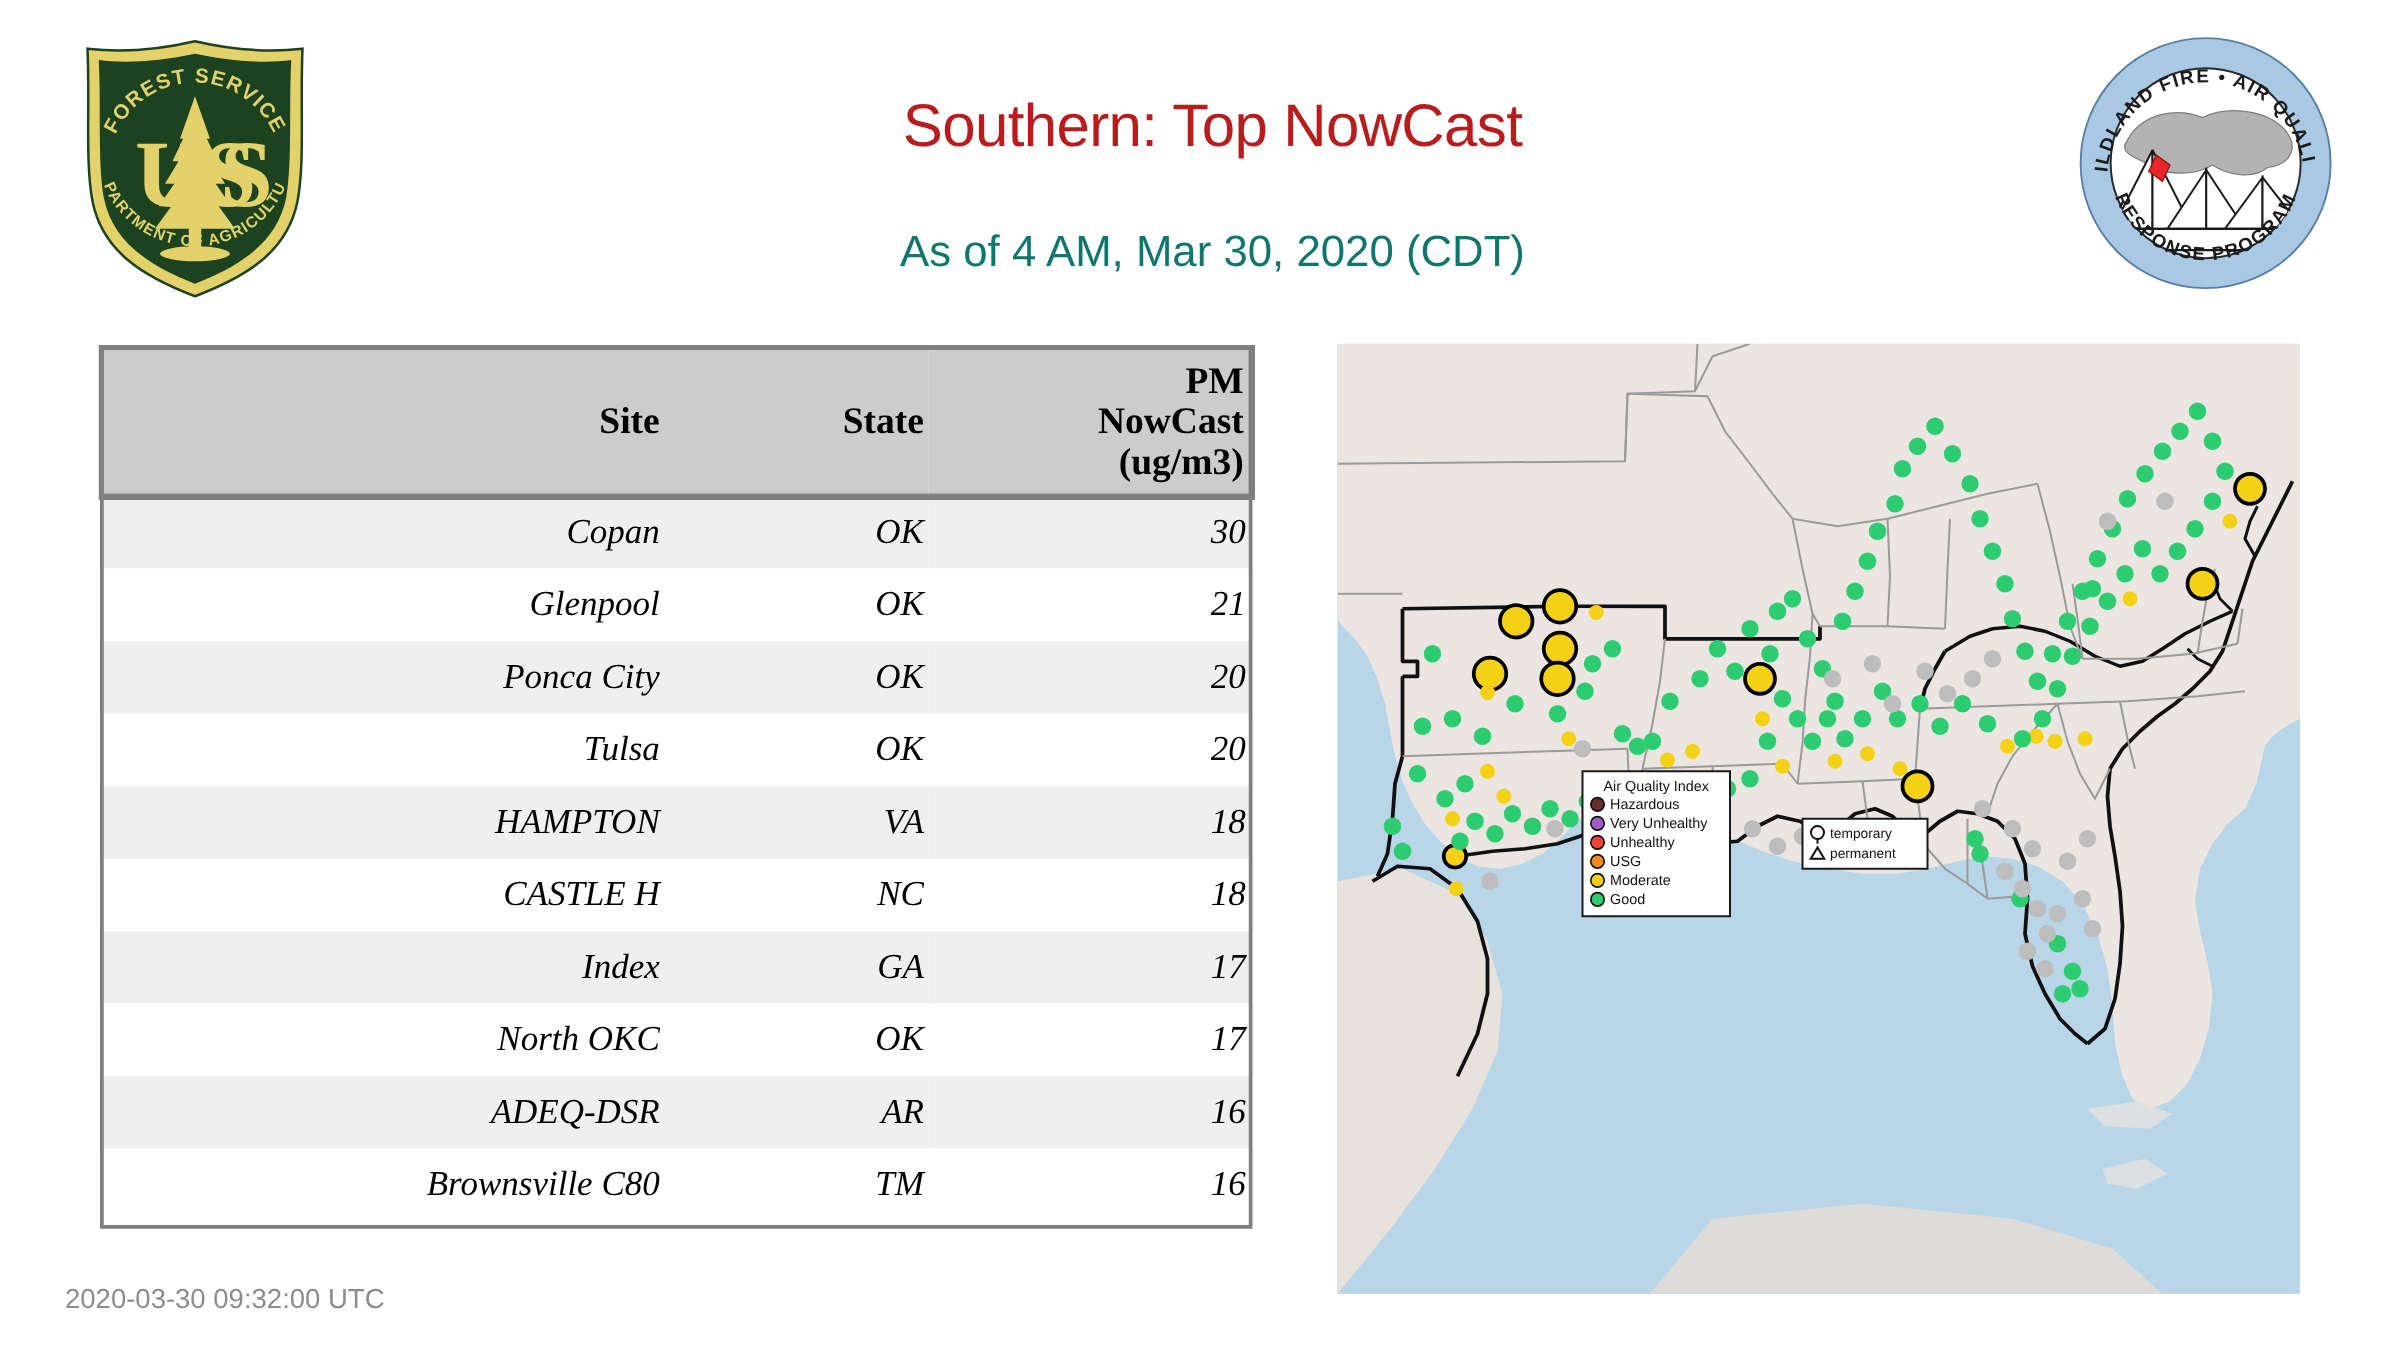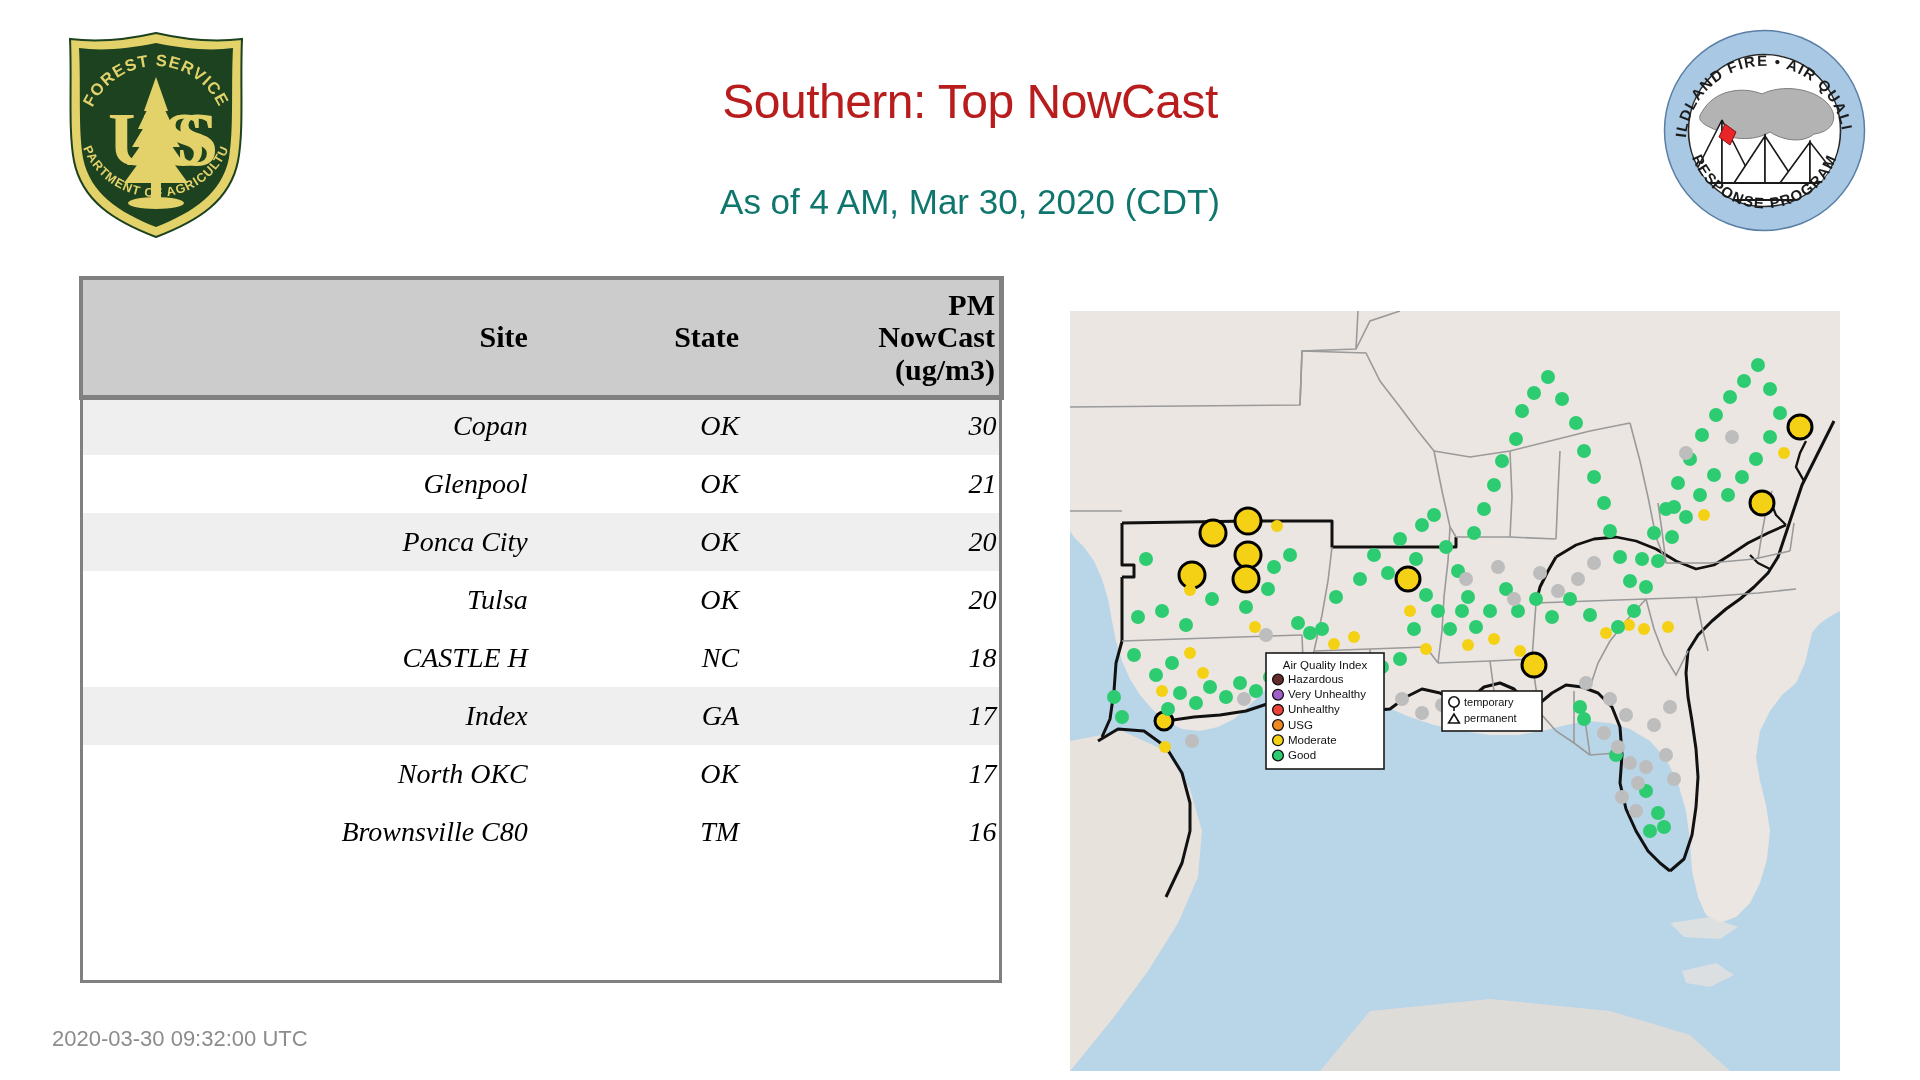--- a/index.html
+++ b/index.html
@@ -59,21 +59,21 @@
   
   #footer-ts {
     position:absolute; left:52px; top:1026px;
     font-size:22px; color:#8c8c8c;
     font-family:"Liberation Sans", sans-serif;
   }
 
   
   #map-panel {
     position:absolute; left:1070px; top:275px; width:770px; height:760px;
-    overflow:hidden; background:#b9d5e8;margin-top:36px;
+    overflow:hidden; background:#b9d5e8;
   }
   #map-svg { display:block; width:770px; height:760px; }
 
   
 </style>
 </head>
 <body>
 
 <div id="page">
 
@@ -187,34 +187,44 @@
           <tr class="odd">
             <td>Ponca City</td>
             <td>OK</td>
             <td>20</td>
           </tr>
           <tr class="even">
             <td>Tulsa</td>
             <td>OK</td>
             <td>20</td>
           </tr>
+          <tr class="odd">
+            <td>HAMPTON</td>
+            <td>VA</td>
+            <td>18</td>
+          </tr>
           <tr class="even">
             <td>CASTLE H</td>
             <td>NC</td>
             <td>18</td>
           </tr>
           <tr class="odd">
             <td>Index</td>
             <td>GA</td>
             <td>17</td>
           </tr>
           <tr class="even">
             <td>North OKC</td>
             <td>OK</td>
             <td>17</td>
+          </tr>
+          <tr class="odd">
+            <td>ADEQ-DSR</td>
+            <td>AR</td>
+            <td>16</td>
           </tr>
           <tr class="even">
             <td>Brownsville C80</td>
             <td>TM</td>
             <td>16</td>
           </tr>
         </tbody>
     </table>
   </div>
   <div id="table-frame"></div>

